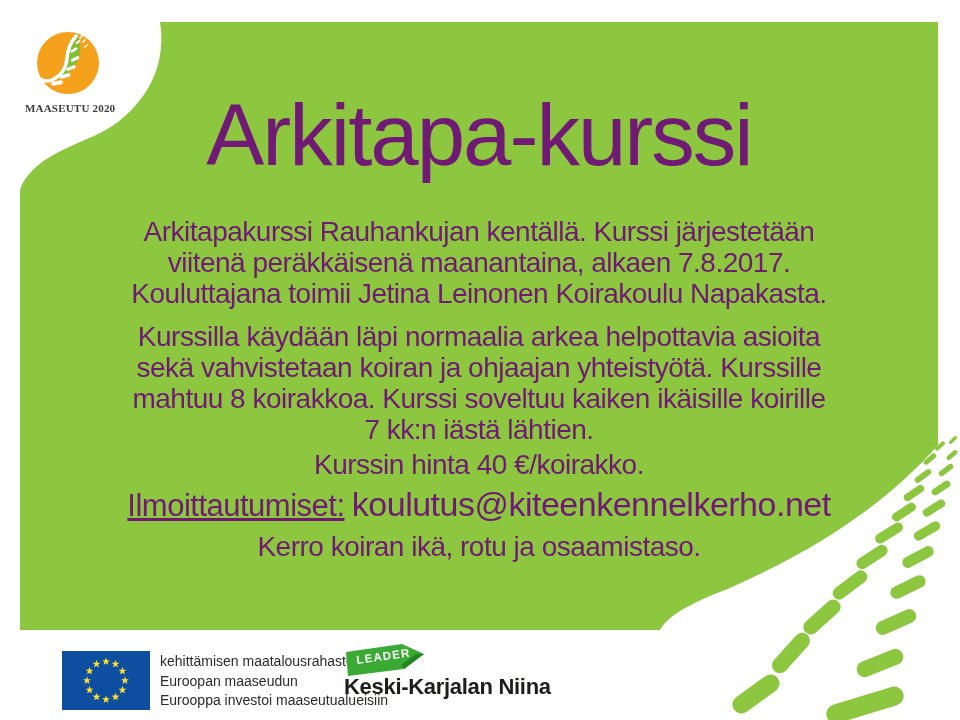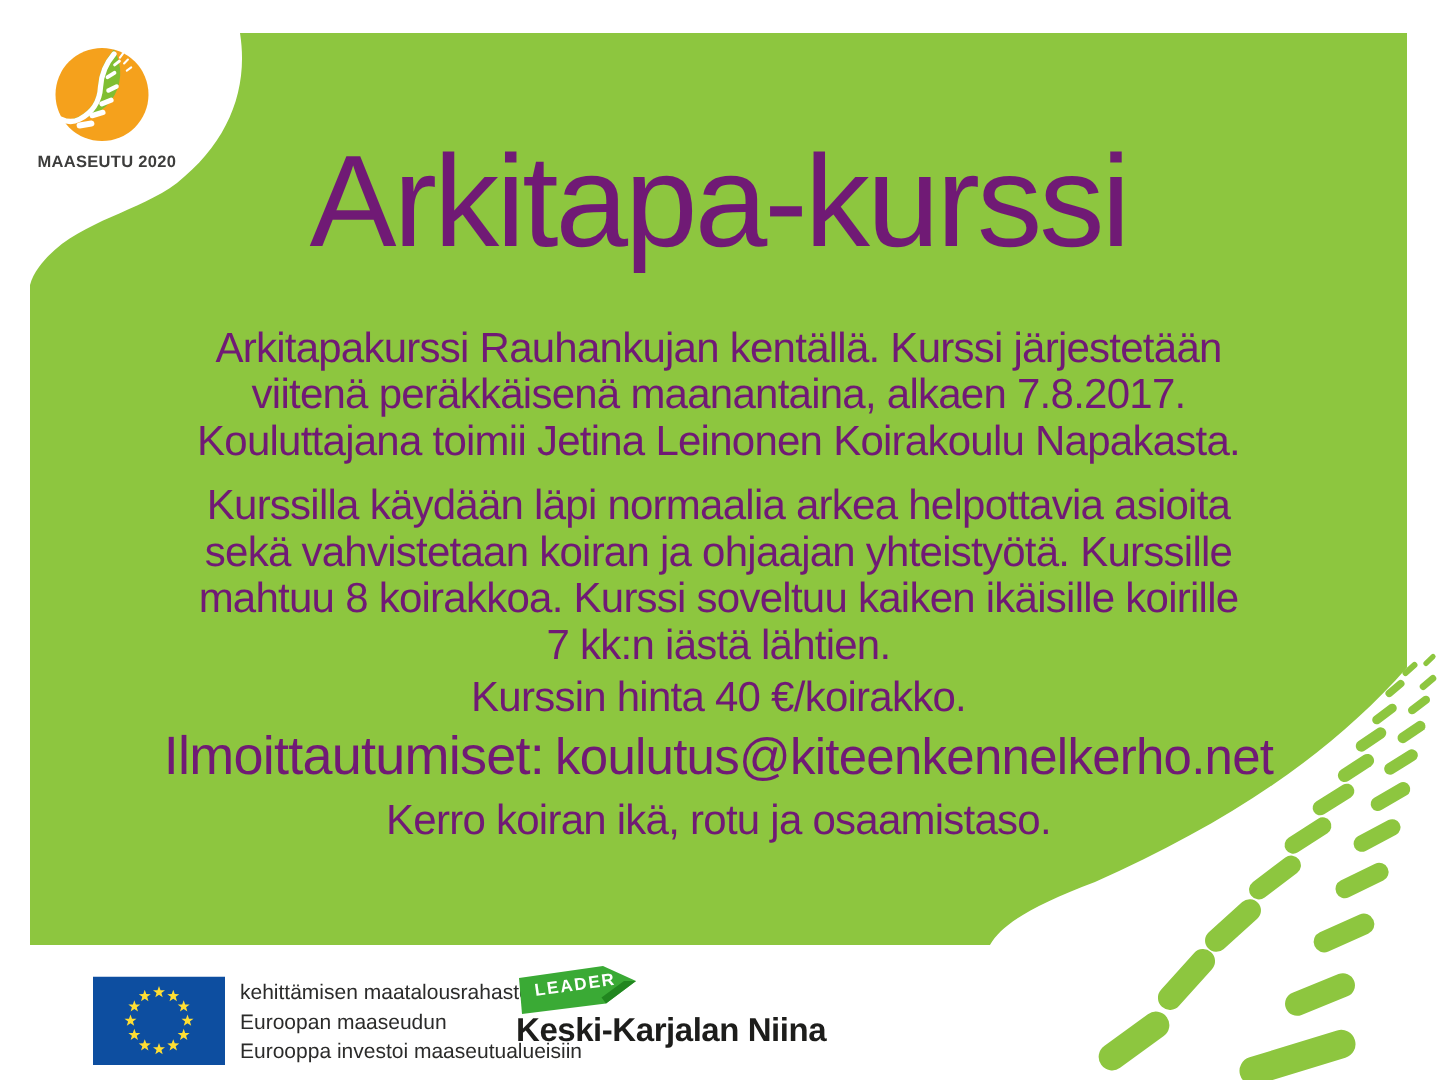--- a/index.html
+++ b/index.html
@@ -6,38 +6,38 @@
   .slide{
     position:relative;width:960px;height:720px;overflow:hidden;background:#ffffff;
     font-family:"Liberation Sans","DejaVu Sans",sans-serif;
   }
   .bg-svg{position:absolute;left:0;top:0;width:960px;height:720px;}
   
   .maaseutu-logo{position:absolute;left:20px;top:26px;width:110px;height:100px;}
   .maaseutu-logo svg{position:absolute;left:0;top:0;}
   .maaseutu-text{
     position:absolute;left:5px;top:76px;width:110px;
-    font-size:11px;font-weight:bold;color:#3d3d3c;letter-spacing:.2px;white-space:nowrap;
+    font-size:11px;font-weight:bold;color:#3d3d3c;letter-spacing:.2px;white-space:nowrap;font-family:Liberation Serif, serif;
   }
   
   .content{
     position:absolute;left:40px;top:90px;width:878px;
     text-align:center;color:#701a75;
   }
   .title{
     margin:0 0 36px 0;font-size:87px;font-weight:400;line-height:1.04;
     letter-spacing:-2px;white-space:nowrap;
   }
   .para{margin:0 0 12px 0;font-size:28px;line-height:31px;letter-spacing:-0.5px;}
   .para .line{display:block;}
   .para.intro{margin-bottom:12px;}
   .para.details{margin-bottom:4px;}
   .para.price{margin-bottom:4px;}
   .para.signup{margin-bottom:4px;line-height:40px;}
-  .signup-label{font-size:36px;}
+  .signup-label{font-size:31px;text-decoration:underline;}
   .signup-email{font-size:34px;}
   .para.closing{margin-bottom:0;}
   
   .eu-flag{position:absolute;left:62px;top:651px;}
   .eu-text{
     position:absolute;left:160px;top:652px;
     font-size:14px;line-height:19.5px;color:#2b2b2a;letter-spacing:0;
   }
   .leader-badge{position:absolute;left:346px;top:644px;}
   .leader-org{

